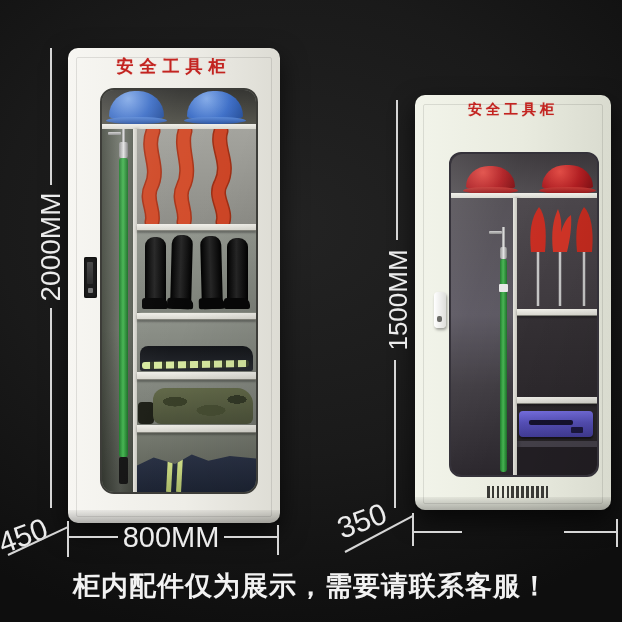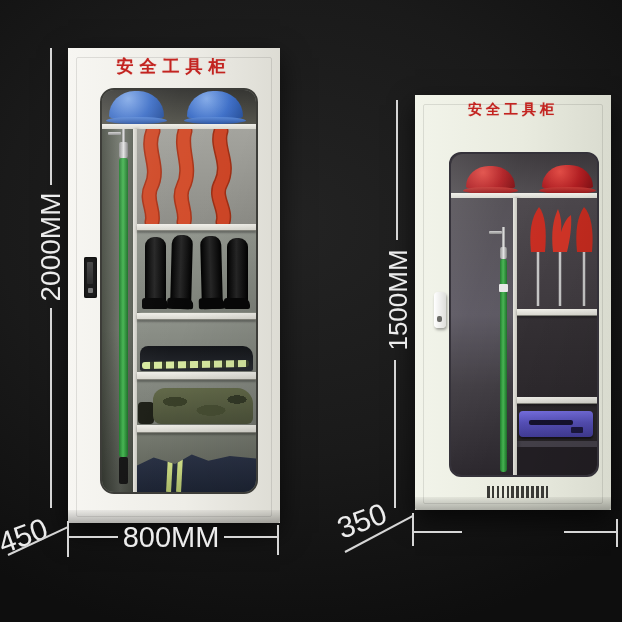--- a/index.html
+++ b/index.html
@@ -2,21 +2,21 @@
 <html><head>
 <meta charset="utf-8">
 <style>
   html,body{margin:0;padding:0;background:#000;}
   .stage{
     position:relative;width:622px;height:622px;overflow:hidden;
     font-family:"Liberation Sans","DejaVu Sans",sans-serif;
     background:radial-gradient(ellipse 520px 420px at 46% 36%, #232323 0%, #1a1a1a 55%, #0e0e0e 100%);
   }
   
-  .cab{position:absolute;border-radius:0;}
+  .cab{position:absolute;border-radius:10px;}
   .cab-large{left:68px;top:48px;width:212px;height:475px;
     background:linear-gradient(90deg,#f7f6f2 0%,#eeede7 55%,#dddcd4 100%);
     box-shadow:0 10px 26px rgba(0,0,0,.65);}
   .cab-small{left:415px;top:95px;width:196px;height:415px;
     background:linear-gradient(90deg,#f2f4ea 0%,#e9ebdf 55%,#d9dbcf 100%);
     box-shadow:0 10px 24px rgba(0,0,0,.65);}
   .cab-panel-line{position:absolute;inset:9px 8px 6px 8px;border:1px solid rgba(0,0,0,.10);border-radius:2px;pointer-events:none;}
   .cab-title{position:absolute;left:0;right:0;text-align:center;font-weight:700;color:#c32420;
     text-shadow:0 0 1px rgba(195,36,32,.4);}
   .cab-large .cab-title{top:8px;height:22px;line-height:22px;font-size:17px;letter-spacing:6px;}
@@ -279,13 +279,14 @@
   <div class="dim-line dim-v" style="left:394px;top:360px;height:148px;"></div>
 
   <div class="dim-line dim-v" style="left:412px;top:513px;height:33px;"></div>
   <div class="dim-line dim-h" style="left:414px;top:531px;width:48px;"></div>
   <div class="dim-line dim-h" style="left:564px;top:531px;width:53px;"></div>
   <div class="dim-line dim-v" style="left:616px;top:519px;height:28px;"></div>
 
   <div class="dim-text t350">350</div>
   <div class="dim-line dim-h dline-350"></div>
 
+  <div class="caption">柜内配件仅为展示，需要请联系客服！</div>
 </div>
 
 </body></html>

